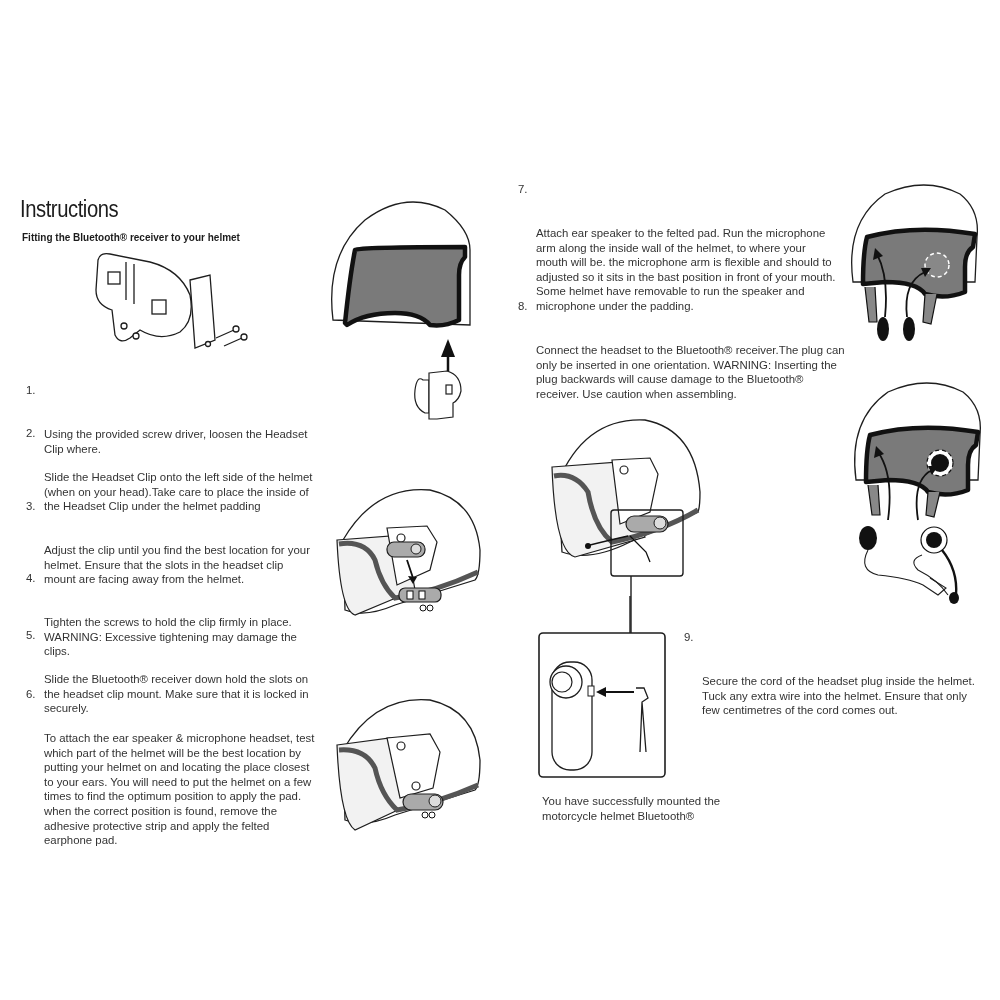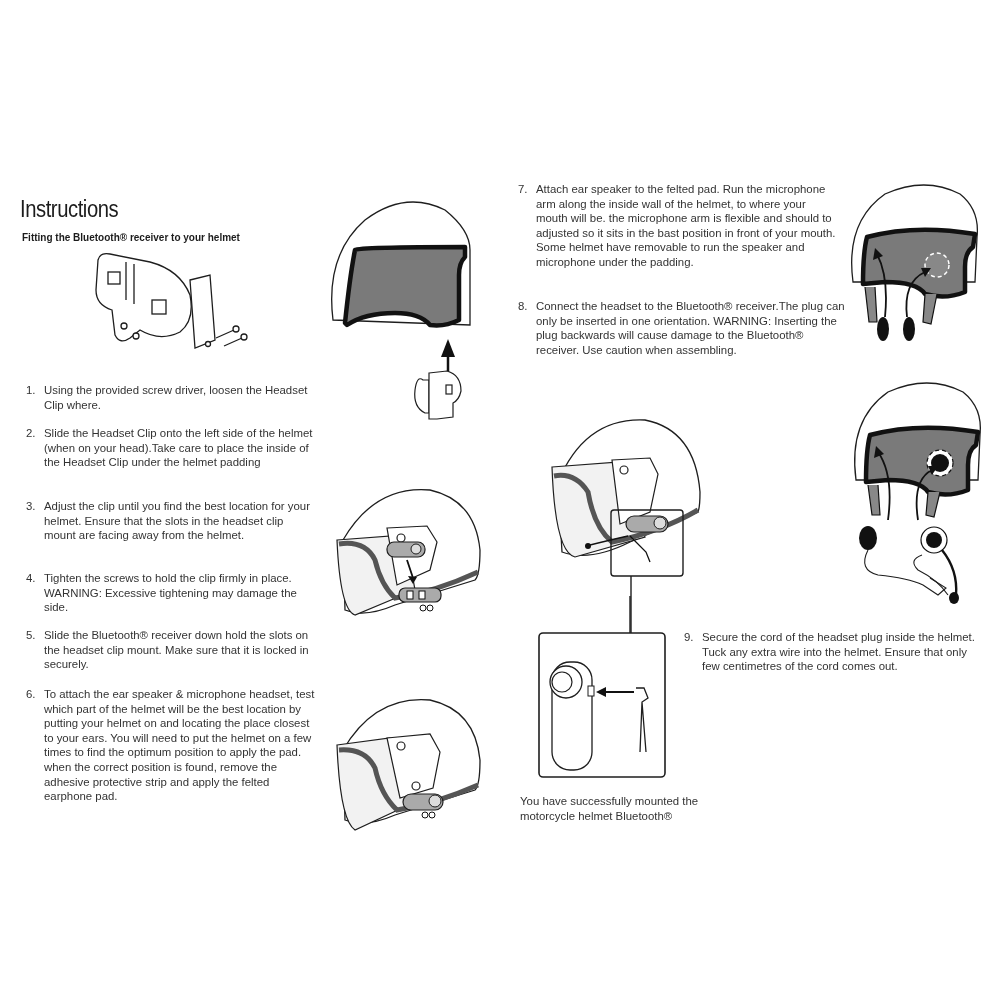--- a/index.html
+++ b/index.html
@@ -3,21 +3,21 @@
 <meta charset="utf-8">
 <style>
   html, body { margin:0; padding:0; }
   body { width:1000px; height:1000px; background:#ffffff; position:relative; overflow:hidden;
          font-family:"Liberation Sans", sans-serif; color:#2a2a2a; }
   .abs { position:absolute; }
   .title { left:20px; top:196px; font-size:23px; letter-spacing:-0.5px; transform:scaleX(0.88); transform-origin:left top; color:#1c1c1c; }
   .subtitle { left:22px; top:232px; font-size:10px; font-weight:bold; color:#1c1c1c; }
   .step { font-size:11.4px; line-height:14.6px; color:#333; }
   .step .num { position:absolute; left:0; top:0; }
-  .step .txt { margin-left:18px; display:block; }
+  .step .txt { margin-left:18px; display:block;margin-top:44px; }
   .note { font-size:11.4px; line-height:14.6px; color:#333; }
   svg { position:absolute; overflow:visible; }
 </style>
 </head>
 <body>
 
 <div class="abs title">Instructions</div>
 <div class="abs subtitle">Fitting the Bluetooth® receiver to your helmet</div>
 
 <div class="abs step" style="left:26px;top:383px;width:290px;">
@@ -27,21 +27,21 @@
 <div class="abs step" style="left:26px;top:426px;width:290px;">
   <span class="num">2.</span>
   <span class="txt">Slide the Headset Clip onto the left side of the helmet (when on your head).Take care to place the inside of the Headset Clip under the helmet padding</span>
 </div>
 <div class="abs step" style="left:26px;top:499px;width:290px;">
   <span class="num">3.</span>
   <span class="txt">Adjust the clip until you find the best location for your helmet. Ensure that the slots in the headset clip mount are facing away from the helmet.</span>
 </div>
 <div class="abs step" style="left:26px;top:571px;width:290px;">
   <span class="num">4.</span>
-  <span class="txt">Tighten the screws to hold the clip firmly in place. WARNING: Excessive tightening may damage the side.</span>
+  <span class="txt">Tighten the screws to hold the clip firmly in place. WARNING: Excessive tightening may damage the clips.</span>
 </div>
 <div class="abs step" style="left:26px;top:628px;width:290px;">
   <span class="num">5.</span>
   <span class="txt">Slide the Bluetooth® receiver down hold the slots on the headset clip mount. Make sure that it is locked in securely.</span>
 </div>
 <div class="abs step" style="left:26px;top:687px;width:294px;">
   <span class="num">6.</span>
   <span class="txt">To attach the ear speaker &amp; microphone headset, test which part of the helmet will be the best location by putting your helmet on and locating the place closest to your ears. You will need to put the helmet on a few times to find the optimum position to apply the pad. when the correct position is found, remove the adhesive protective strip and apply the felted earphone pad.</span>
 </div>
 
@@ -51,21 +51,21 @@
 </div>
 <div class="abs step" style="left:518px;top:299px;width:330px;">
   <span class="num">8.</span>
   <span class="txt">Connect the headset to the Bluetooth® receiver.The plug can only be inserted in one orientation. WARNING: Inserting the plug backwards will cause damage to the Bluetooth® receiver. Use caution when assembling.</span>
 </div>
 <div class="abs step" style="left:684px;top:630px;width:300px;">
   <span class="num">9.</span>
   <span class="txt">Secure the cord of the headset plug inside the helmet. Tuck any extra wire into the helmet. Ensure that only few centimetres of the cord comes out.</span>
 </div>
 
-<div class="abs note" style="left:520px;top:794px;width:220px;">You have successfully mounted the motorcycle helmet Bluetooth®</div>
+<div class="abs note" style="left:542px;top:794px;width:220px;">You have successfully mounted the motorcycle helmet Bluetooth®</div>
 
 <svg style="left:90px;top:250px;" width="170" height="110">
   <g fill="#fff" stroke="#1e1e1e" stroke-width="1.3">
     <path d="M100 30 L120 25 L125 90 L105 98 Z"></path>
     <path d="M8 10 Q10 2 20 4 L60 12 Q90 20 100 45 Q105 70 90 82 Q70 92 50 80 L40 88 Q30 95 25 85 L22 60 Q6 55 6 40 Z"></path>
     <rect x="18" y="22" width="12" height="12"></rect>
     <rect x="62" y="50" width="14" height="14"></rect>
     <line x1="36" y1="12" x2="36" y2="50"></line>
     <line x1="44" y1="14" x2="44" y2="54"></line>
     <circle cx="34" cy="76" r="3"></circle>

